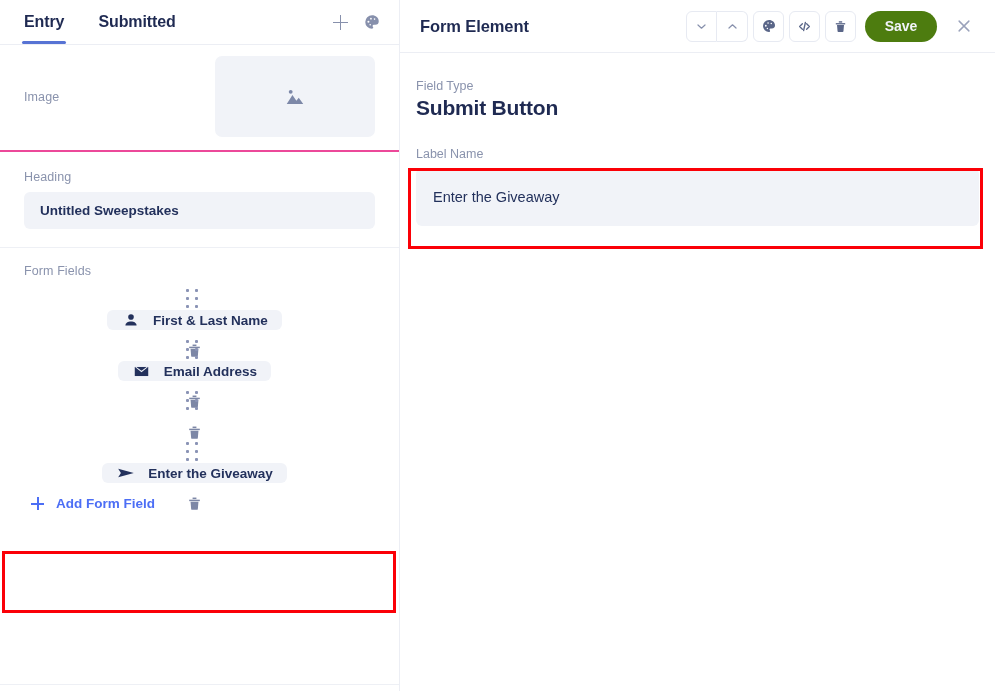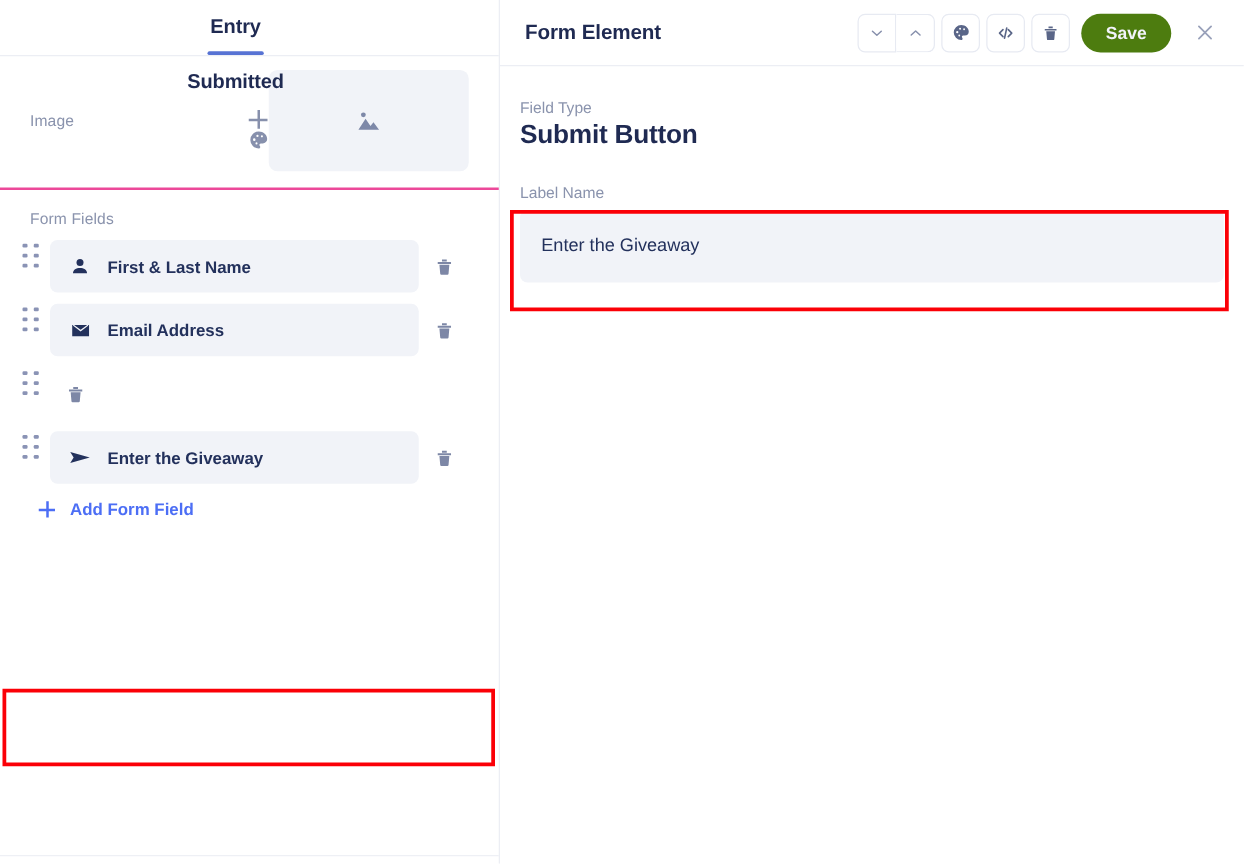--- a/index.html
+++ b/index.html
@@ -19,21 +19,20 @@
     border-right: 1px solid #eceef4;
     flex: 0 0 400px;
   }
   .tabbar {
     position: relative;
     height: 45px;
     display: flex;
     align-items: center;
     padding: 0 14px 0 22px;
     border-bottom: 1px solid #eceef4;
-    flex-direction: column;
   }
   .tab {
     position: relative;
     font-size: 16px;
     font-weight: 700;
     color: #1f2a52;
     padding: 0 2px 13px 2px;
     margin-right: 30px;
     margin-top: 13px;
     cursor: pointer;
@@ -92,23 +91,24 @@
     color: #23315c;
     min-height: 36px;
     display: flex; align-items: center;
     cursor: text;
   }
 
   
   .ff-section { padding: 16px 24px 10px 14px; }
   .ff-section .section-label { margin-left: 10px; margin-bottom: 10px; }
   .field-row {
-    display: flex; align-items: flex-start;
+    display: flex; align-items: center;
     margin-bottom: 9px;
     height: 42px;
+    flex-direction: column;
   }
   .drag-handle {
     width: 22px; height: 26px;
     display: grid;
     grid-template-columns: repeat(2, 5px);
     grid-template-rows: repeat(3, 5px);
     gap: 3px 4px;
     align-content: center; justify-content: center;
     cursor: grab;
     flex: 0 0 22px;
@@ -272,20 +272,24 @@
     <div class="image-row">
       <div class="section-label">Image</div>
       <div class="image-placeholder">
         <svg width="22" height="22" viewBox="0 0 24 24">
           <path fill="#7d88a8" d="M3 19.5 9.2 9.8l4.3 6.4 2.6-3.4 4.9 6.7z"></path>
           <circle cx="7.3" cy="6.4" r="2.1" fill="#7d88a8"></circle>
         </svg>
       </div>
     </div>
 
+    <div class="section">
+      <div class="section-label">Heading</div>
+      <div class="value-box">Untitled Sweepstakes</div>
+    </div>
 
 
     <div class="ff-section">
       <div class="section-label">Form Fields</div>
 
       <div class="field-row">
         <div class="drag-handle">
           <i></i>
             <i></i>
             <i></i>

